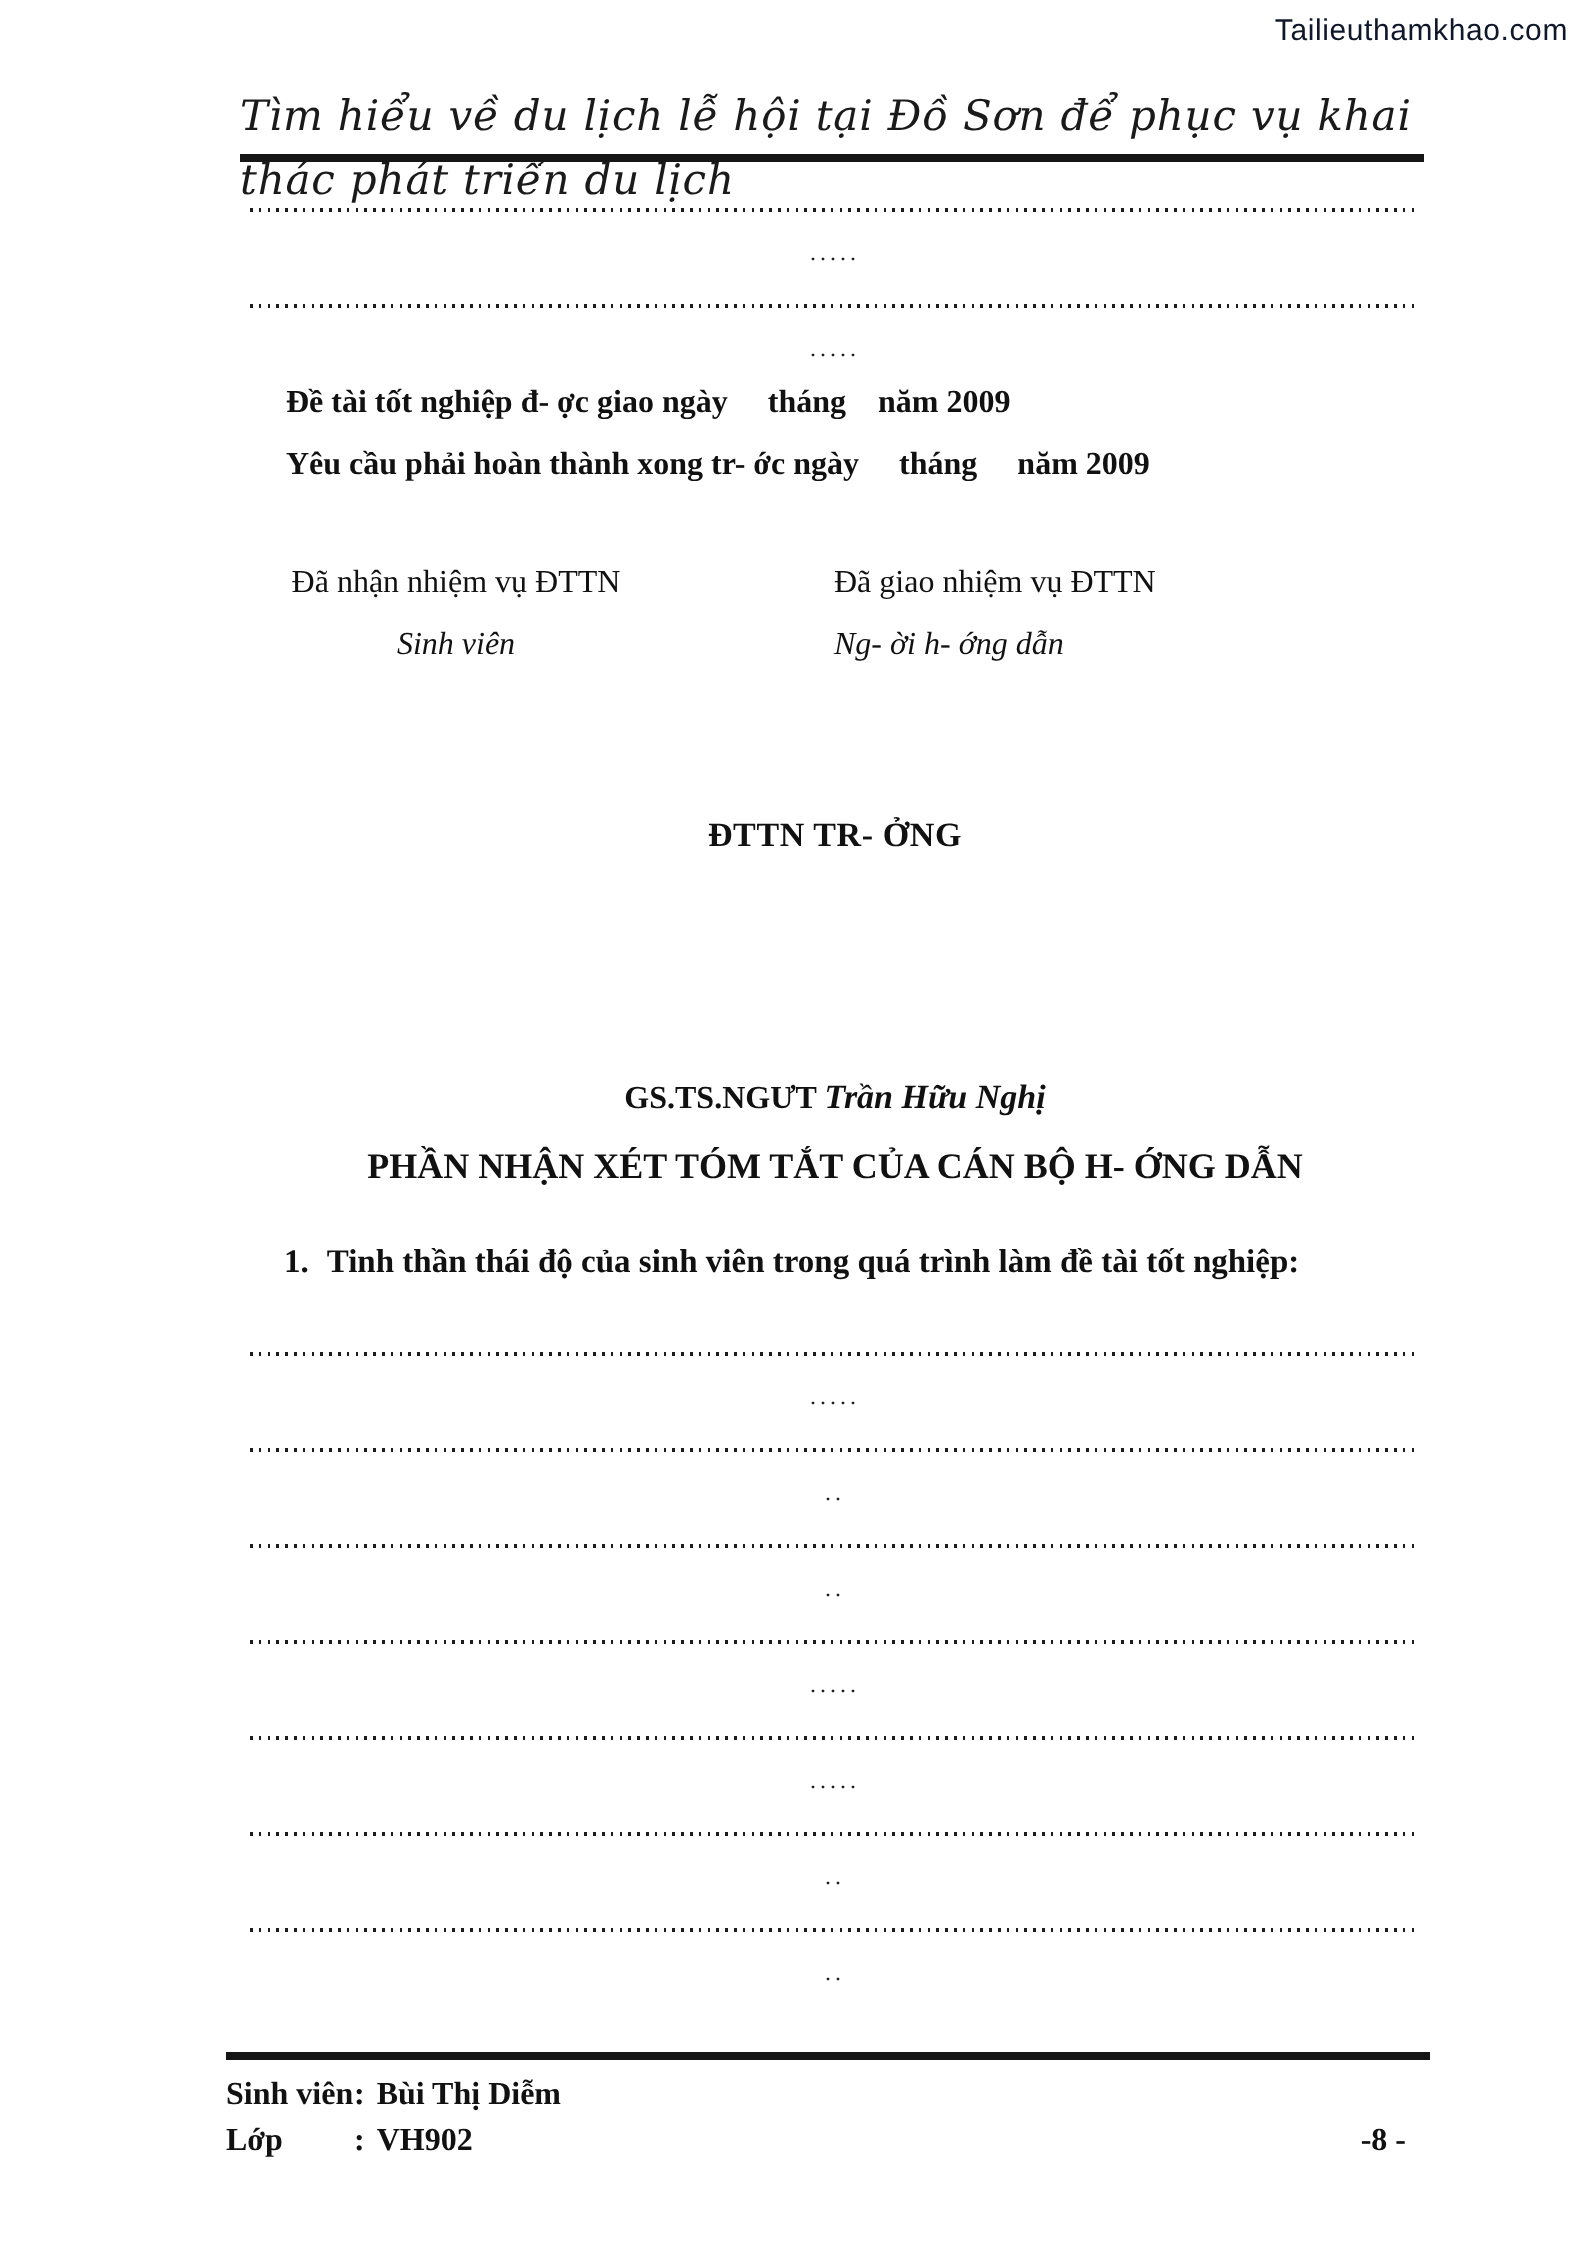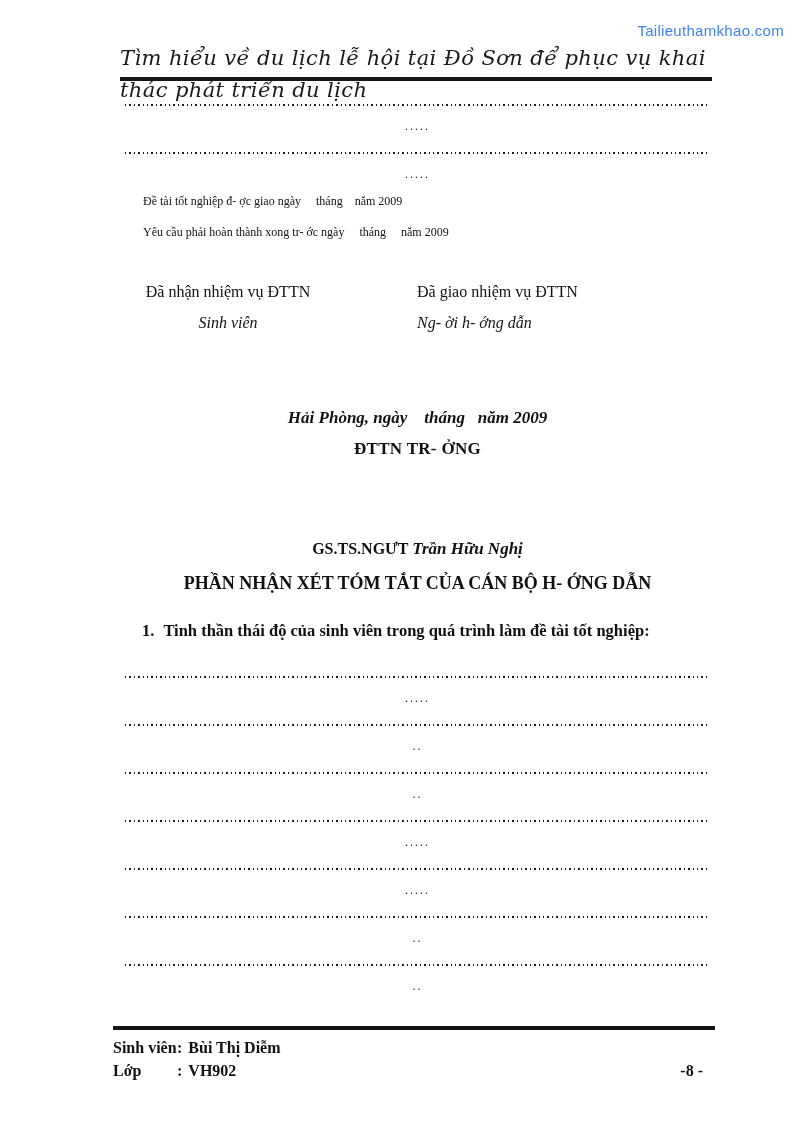--- a/index.html
+++ b/index.html
@@ -11,24 +11,24 @@
     background: #ffffff;
     overflow: hidden;
     font-family: "Liberation Serif", serif;
     color: #111;
   }
   .abs { position: absolute; }
   .pre { white-space: pre-wrap; }
 
   
   .watermark {
-    top: 22px; right: 10px;
+    top: 7px; right: 10px;
     font-family: "Liberation Sans", sans-serif;
     font-size: 15px;
-    color: #3b82f6;
+    color: #0f172a;
     text-shadow: 1px 1px 0 #ffffff;
     letter-spacing: 0.3px;
   }
 
   
   .header-title {
     top: 42px; left: 120px; width: 592px;
     text-align: left;
     font-family: "DejaVu Serif", serif;
     font-style: italic;
@@ -56,21 +56,21 @@
     text-align: center;
     font-size: 12px;
     line-height: 14px;
     letter-spacing: 2px;
     color: #222;
   }
   #dots-top  { top: 104px; left: 125px; width: 585px; }
   #dots-body { top: 676px; left: 125px; width: 585px; }
 
   
-  .paras { top: 186px; left: 125px; width: 585px; font-size: 12px; line-height: 31px; }
+  .paras { top: 186px; left: 125px; width: 585px; font-size: 16px; line-height: 31px; font-weight: bold; }
   .paras p { padding-left: 18px; }
 
   
   .cols { top: 276px; left: 125px; width: 585px; display: flex; font-size: 16px; line-height: 31px; }
   .col-l { margin-left: 17px; width: 172px; text-align: center; }
   .col-r { margin-left: 103px; width: 178px; text-align: left; }
   .role { font-style: italic; }
 
   
   .sig { top: 402px; left: 125px; width: 585px; text-align: center; line-height: 31px; }
@@ -127,21 +127,20 @@
       <div>Đã nhận nhiệm vụ ĐTTN</div>
       <div class="role">Sinh viên</div>
     </div>
     <div class="col-r">
       <div>Đã giao nhiệm vụ ĐTTN</div>
       <div class="role">Ng- ời h- ớng dẫn</div>
     </div>
   </div>
 
   <div class="abs sig">
-    <div class="sig-place pre">Hải Phòng, ngày    tháng   năm 2009</div>
     <div class="sig-title">ĐTTN TR- ỞNG</div>
   </div>
 
   <div class="abs sig-name">
     <span>GS.TS.NGƯT </span><span class="name">Trần Hữu Nghị</span>
   </div>
 
   <div class="abs review-heading">PHẦN NHẬN XÉT TÓM TẮT CỦA CÁN BỘ H- ỚNG DẪN</div>
 
   <div class="abs review-item">

